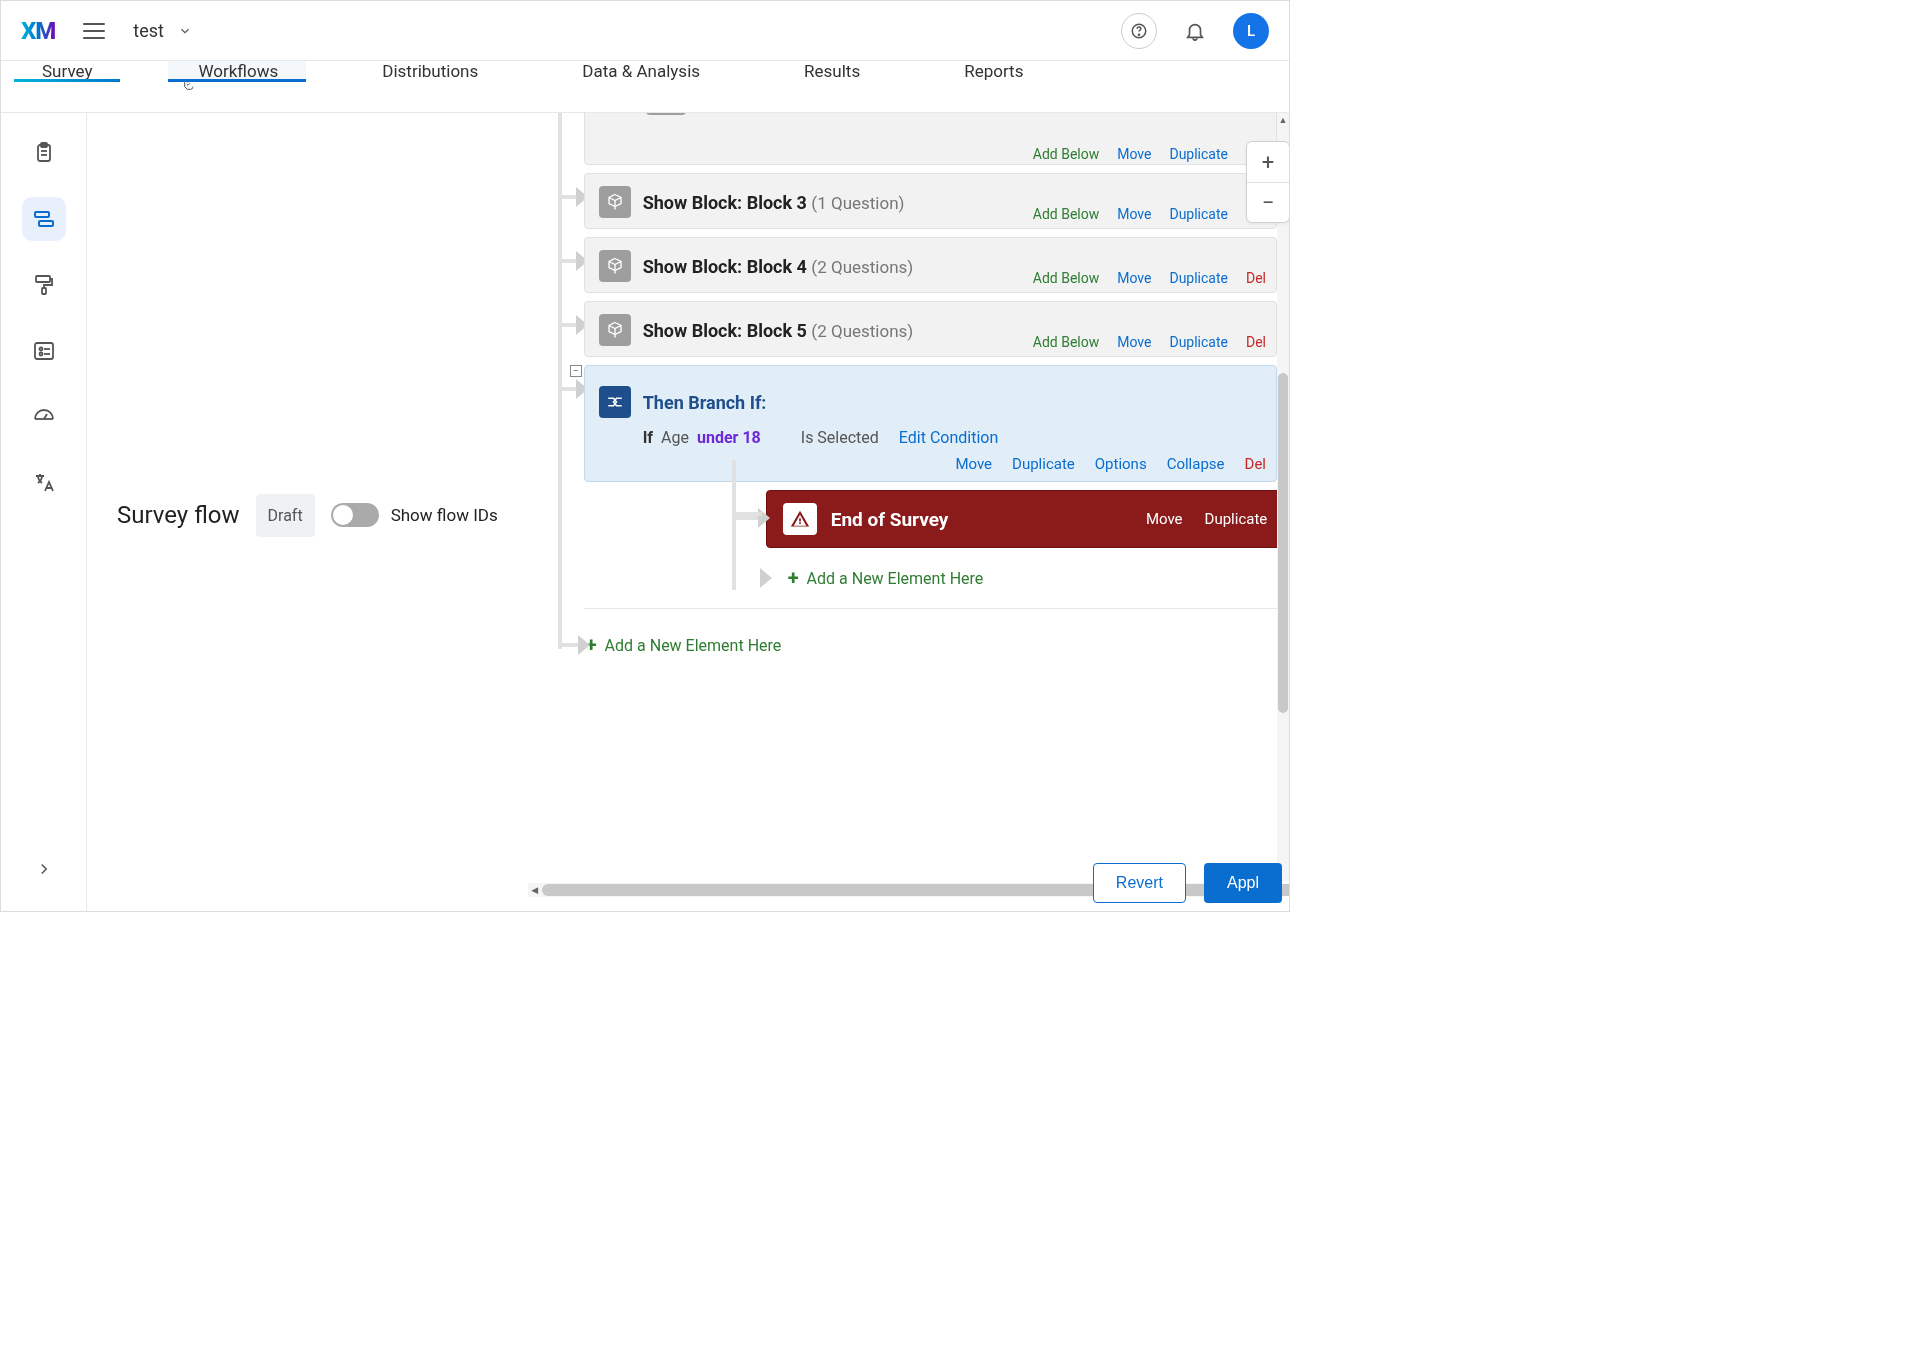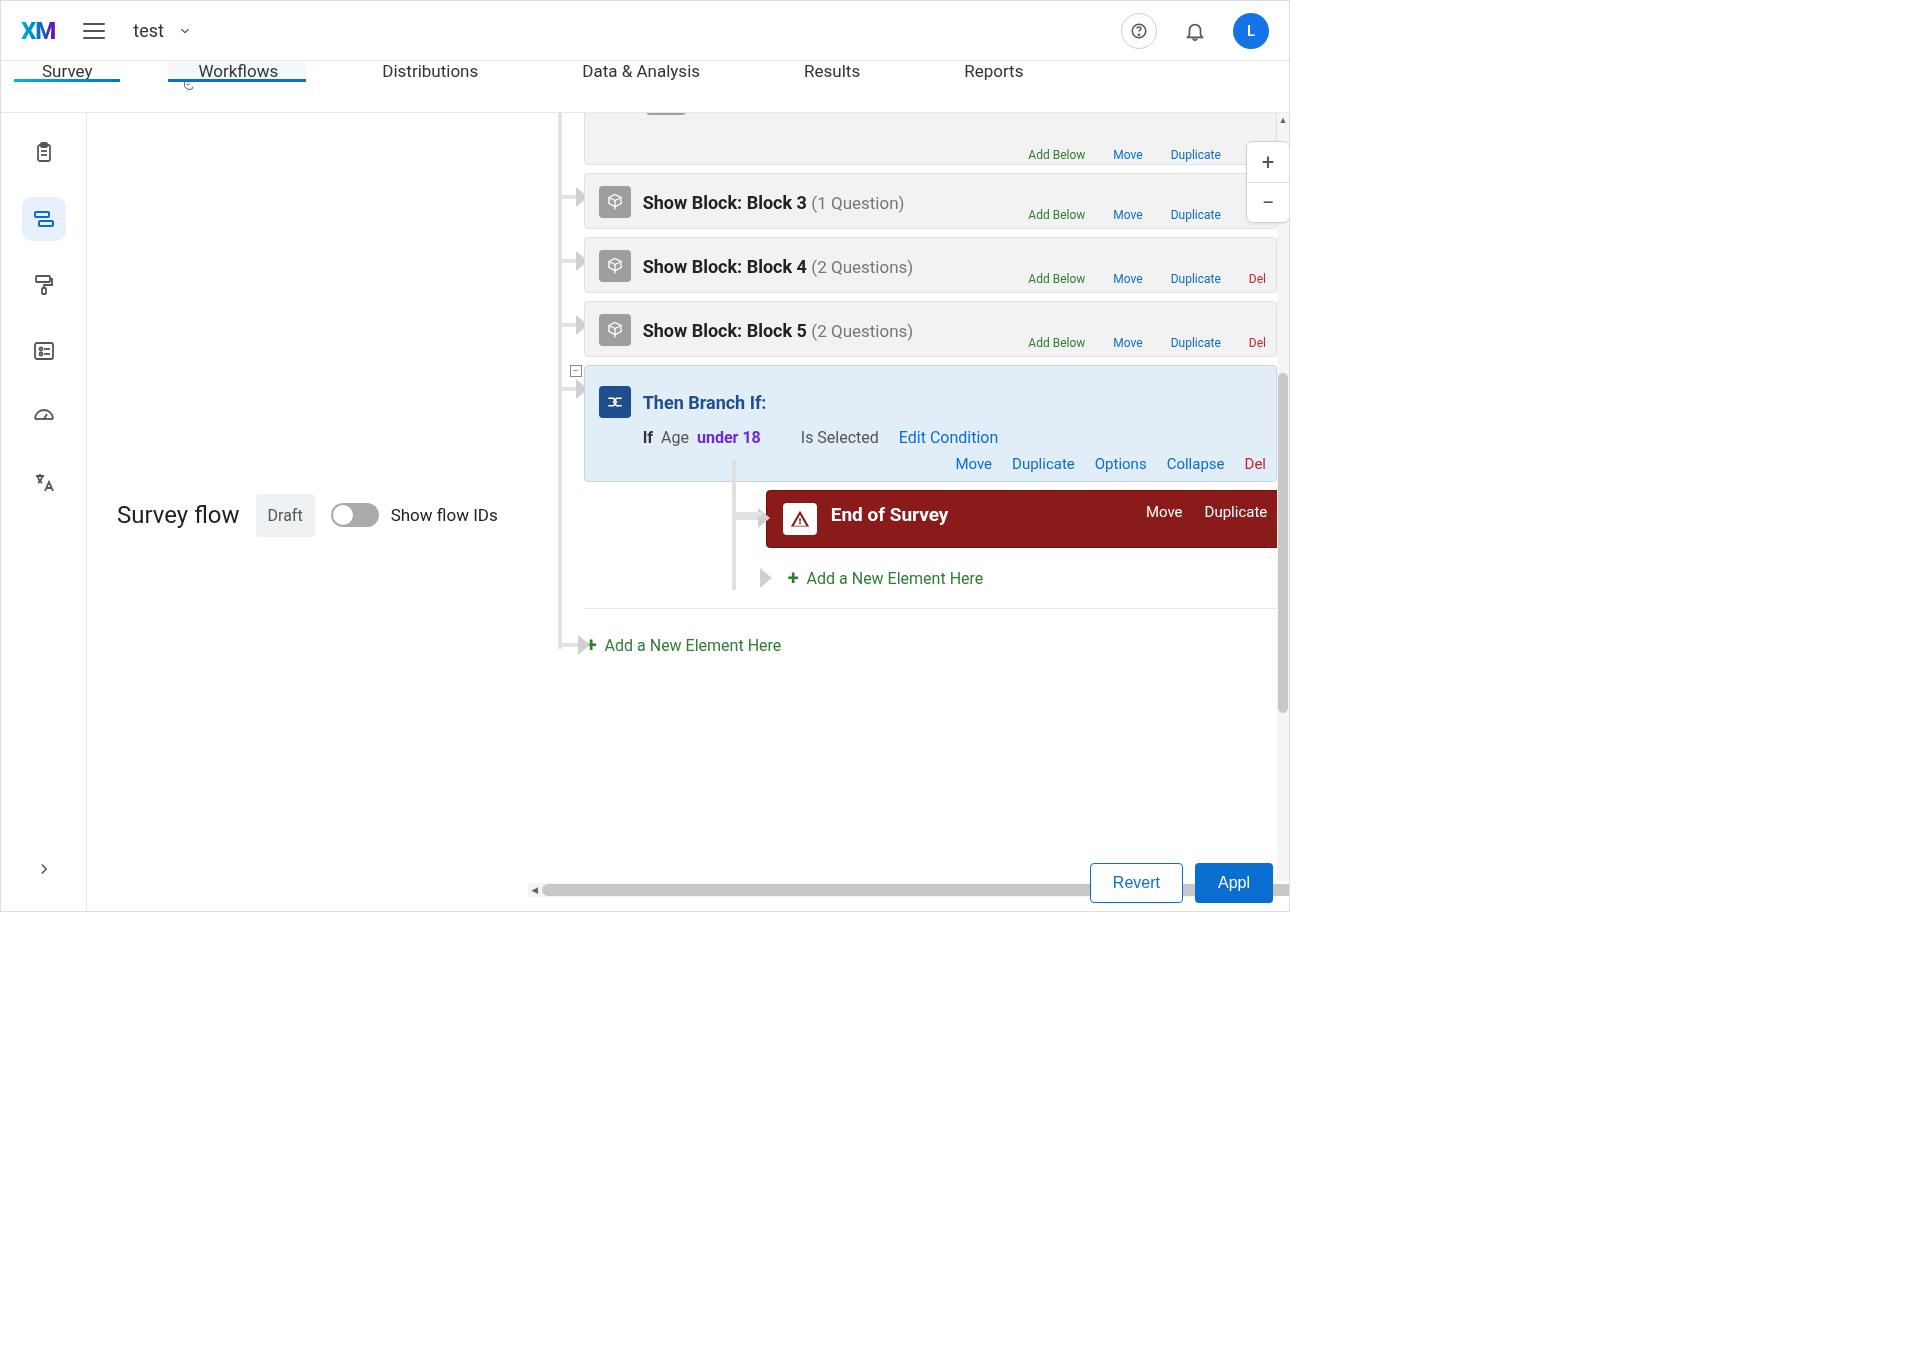--- a/index.html
+++ b/index.html
@@ -78,21 +78,21 @@
   .connector-h { position:absolute; left:-26px; top:22px; width:22px; height:4px; background:#e1e1e1;}
   .connector-arrow { position:absolute; left:-8px; top:14px; }
   .connector-arrow svg polygon { fill:#d0d0d0; }
   .block-card { background:#f2f2f2; border:1px solid #e0e0e0; border-radius:4px; padding:0 0 6px 0; min-height:56px; position:relative;}
   .block-header { display:flex; align-items:center; padding:12px 14px 4px 14px; gap:12px;}
   .block-icon { width:32px; height:32px; border-radius:4px; display:flex; align-items:center; justify-content:center;}
   .block-icon.cube { background:#9e9e9e; }
   .block-title { font-size:18px; color:#222;}
   .block-title b { font-weight:700; }
   .block-sub { color:#777; font-size:17px; font-weight:400;}
-  .block-actions { position:absolute; right:10px; bottom:6px; display:flex; gap:28px; font-size:12px;}
+  .block-actions { position:absolute; right:10px; bottom:6px; display:flex; gap:18px; font-size:14px;}
   .act-add { color:#2e7d32; cursor:pointer;}
   .act-move { color:#0a6ed1; cursor:pointer;}
   .act-dup { color:#0a6ed1; cursor:pointer;}
   .act-opt { color:#0a6ed1; cursor:pointer;}
   .act-col { color:#0a6ed1; cursor:pointer;}
   .act-del { color:#c62828; cursor:pointer;}
   
   .block-card.partial .block-header { visibility:hidden; }
   .block-card.partial { min-height:26px; padding-top:0; }
   .block-card.partial .block-actions { bottom:2px; }
@@ -106,39 +106,39 @@
   .cond-q { color:#555;}
   .cond-val { font-weight:700; color:#6d28d9;}
   .cond-op { color:#555;margin-left:32px;}
   .cond-edit { color:#0a6ed1; cursor:pointer;}
   .branch-actions { position:absolute; right:10px; bottom:8px; display:flex; gap:20px; font-size:15px;}
   .branch-collapse-toggle { position:absolute; left:-14px; top:0px; width:12px; height:12px; border:1px solid #888; background:#fff; font-size:10px; line-height:9px; text-align:center; color:#555; cursor:pointer;}
   
   .nest { margin-left:180px; position:relative;}
   .nest-trunk { position:absolute; left:0; top:-30px; width:4px; height:130px; background:#e1e1e1;}
   .eos-row { position:relative; margin-left:34px; }
-  .eos-card { background:#8b1a1a; border:1px solid #6d0f0f; border-radius:4px; display:flex; padding:12px 16px; gap:14px; color:#fff; width:676px;}
+  .eos-card { background:#8b1a1a; border:1px solid #6d0f0f; border-radius:4px; display:flex; align-items:center; padding:12px 16px; gap:14px; color:#fff; width:676px;}
   .eos-icon { width:34px; height:32px; background:#fff; border-radius:4px; display:flex; align-items:center; justify-content:center;}
   .eos-title { font-size:19px; font-weight:700; }
   .eos-actions { margin-left:auto; display:flex; gap:22px; font-size:15px;}
   .eos-actions span { cursor:pointer; color:#fff;}
   .pin { position:absolute; width:30px; height:38px; background:#e53935; border-radius:50% 50% 50% 50% / 40% 40% 60% 60%; display:flex; align-items:center; justify-content:center; color:#fff; font-size:14px; font-weight:600; box-shadow:0 2px 4px rgba(0,0,0,.3); }
   .pin::before { content:""; position:absolute; top:-10px; left:50%; transform:translateX(-50%); border:6px solid transparent; border-bottom-color:#e53935;}
   .add-elem { display:flex; align-items:center; gap:8px; color:#2e7d32; font-size:16px; cursor:pointer; margin-top:14px;}
   .add-elem .plus { font-size:20px; font-weight:700; color:#2e7d32;}
   .add-elem.outer { margin-left:34px; margin-top:24px;}
   .hr-sep { border:none; border-top:1px solid #e8e8e8; margin:18px 0 8px 32px;}
   
   .zoom-box { position:absolute; right:-1px; top:28px; width:44px; background:#fff; border:1px solid #d0d0d0; border-radius:6px; display:flex; flex-direction:column; box-shadow:0 1px 3px rgba(0,0,0,.06); z-index:5;}
   .zoom-box div { height:40px; display:flex; align-items:center; justify-content:center; font-size:22px; color:#555; cursor:pointer;}
   .zoom-box div + div { border-top:1px solid #e0e0e0;}
   .btn { padding:10px 22px; font-size:16px; border-radius:4px; cursor:pointer; border:1px solid transparent;}
   .btn-outline { border-color:#0a6ed1; color:#0a6ed1; background:#fff;}
   .btn-primary { background:#0a6ed1; color:#fff;}
-  .bottom-btns { position:absolute; right:16px; bottom:8px; display:flex; gap:12px; z-index:10;}
+  .bottom-btns { position:absolute; right:7px; bottom:8px; display:flex; gap:18px; z-index:10;}
 </style>
 </head>
 <body>
 
 <div class="topbar">
   <div class="logo">XM</div>
   <div class="hamburger">
       <div></div>
       <div></div>
       <div></div>

